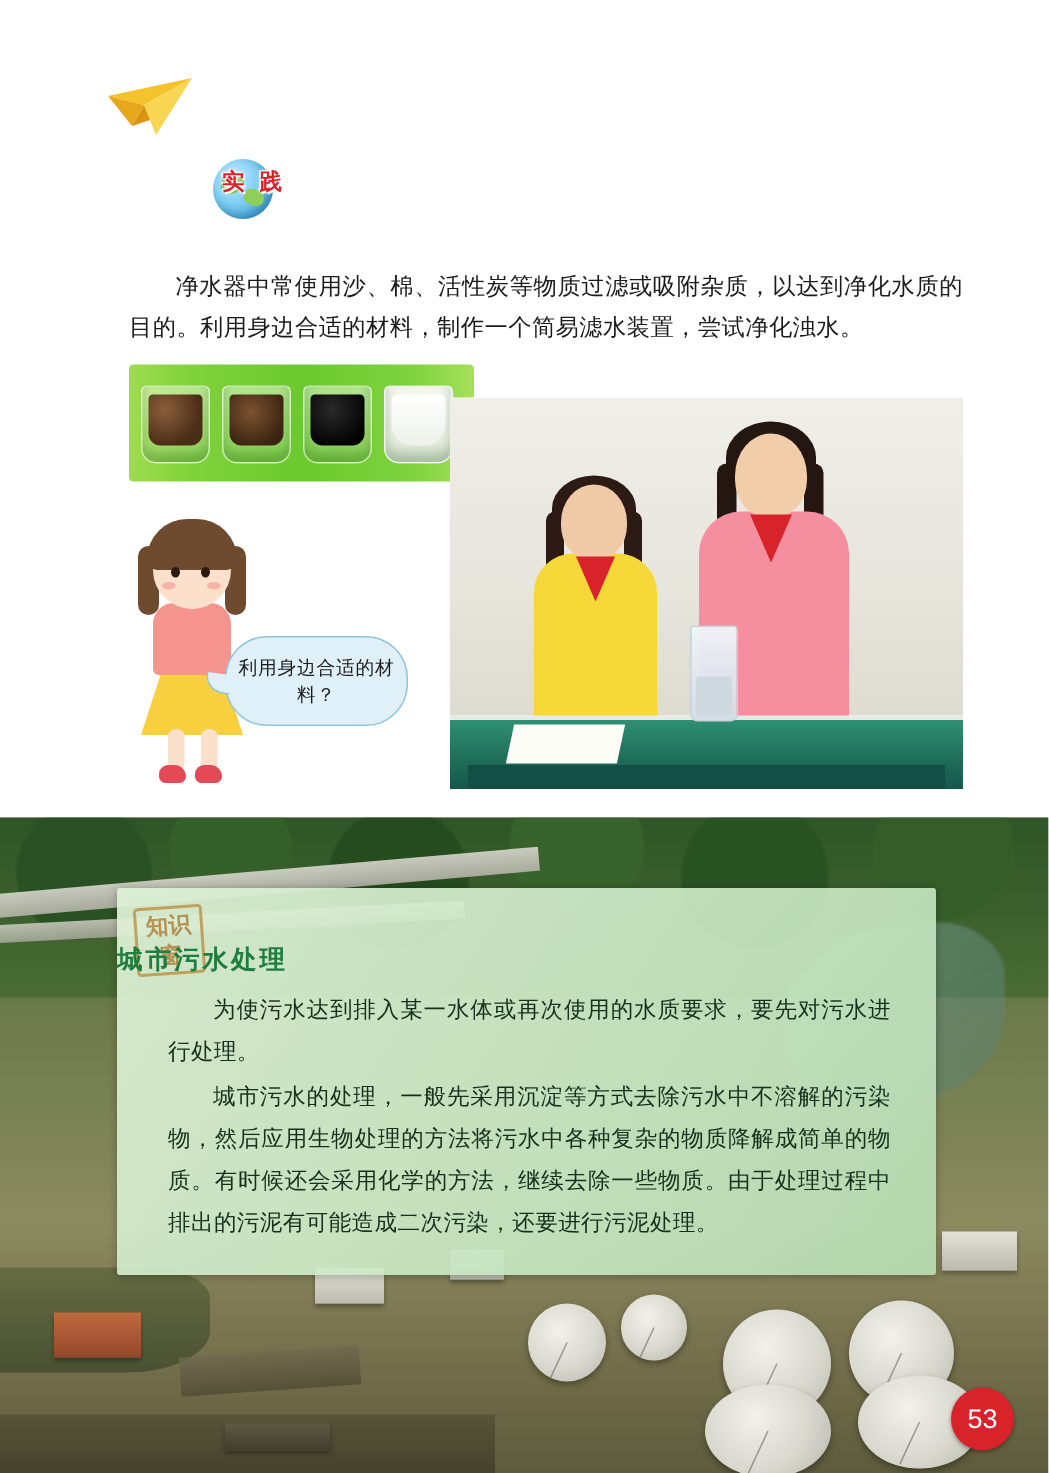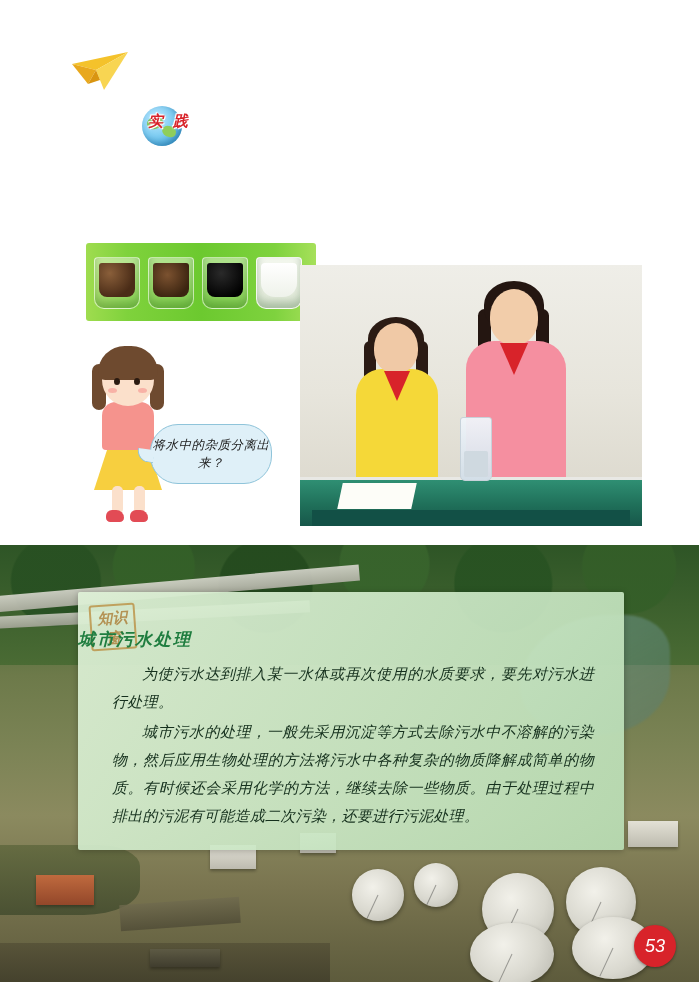--- a/index.html
+++ b/index.html
@@ -13,21 +13,20 @@
     font-family: "Liberation Serif", "DejaVu Serif", serif;
     position: relative;
     overflow: hidden;
   }
 
   .page {
     position: absolute;
     inset: 0;
     width: 699px;
     height: 982px;
-    font-style: italic;
   }
 
   
   .top-section {
     position: absolute;
     left: 0; top: 0;
     width: 699px;
     height: 545px;
     background: #ffffff;
   }
@@ -560,20 +559,21 @@
       <svg class="plane-icon" viewBox="0 0 60 42">
         <polygon points="2,14 58,2 26,20" fill="#f4c22b"></polygon>
         <polygon points="2,14 26,20 18,34" fill="#e8a81d"></polygon>
         <polygon points="26,20 58,2 34,40" fill="#f8d552"></polygon>
         <polygon points="18,34 26,20 30,30" fill="#d99511"></polygon>
       </svg>
       <div class="globe-badge"></div>
       <div class="practice-label">实践</div>
     </div>
 
+    <div class="para para-2">净水器中常使用沙、棉、活性炭等物质过滤或吸附杂质，以达到净化水质的目的。利用身边合适的材料，制作一个简易滤水装置，尝试净化浊水。</div>
 
     <div class="materials-photo">
       <div class="cup cup-1">
           <i></i>
         </div>
       <div class="cup cup-2">
           <i></i>
         </div>
       <div class="cup cup-3">
           <i></i>
@@ -617,21 +617,21 @@
       <div class="cg-top"></div>
       <div class="cg-head"></div>
       <div class="cg-hair"></div>
       <div class="cg-eye-l"></div>
       <div class="cg-eye-r"></div>
       <div class="cg-cheek-l"></div>
       <div class="cg-cheek-r"></div>
     </div>
 
     <div class="speech-bubble">
-      <div class="bubble-text">将水中的杂质分离出来？</div>
+      <div class="bubble-text">利用身边合适的材料？</div>
     </div>
   </div>
 
   <div class="bottom-section">
     <div class="aerial-trees-top"></div>
     <div class="aerial-road"></div>
     <div class="aerial-road2"></div>
     <div class="aerial-river"></div>
     <div class="field-b"></div>
     <div class="field-a"></div>

